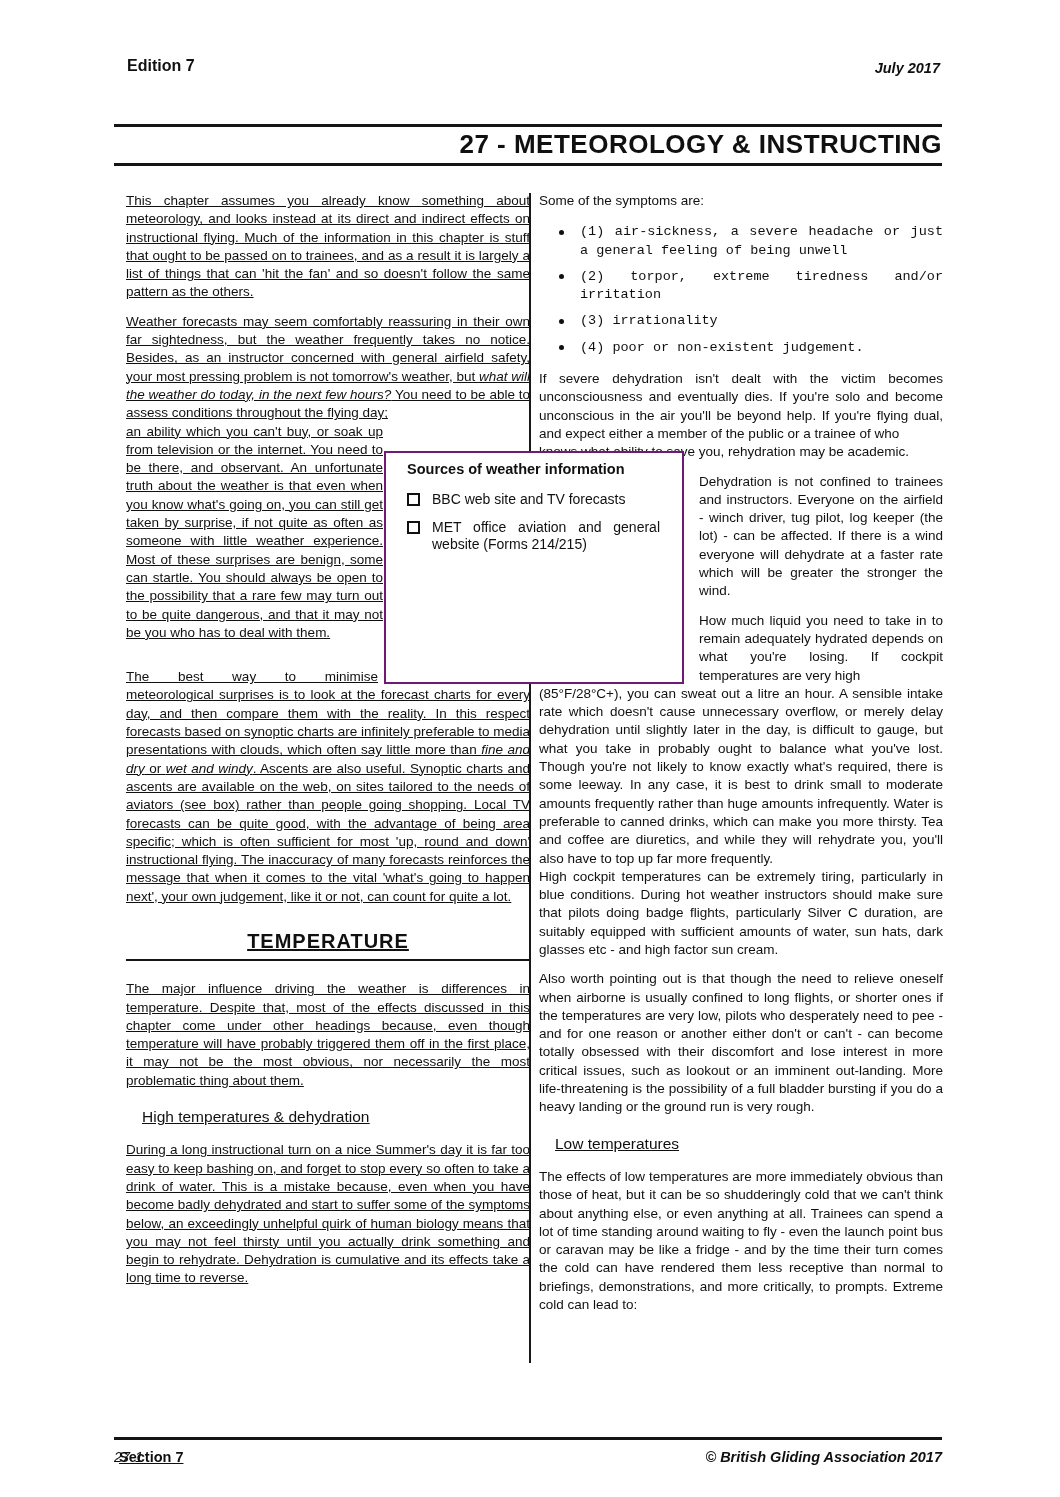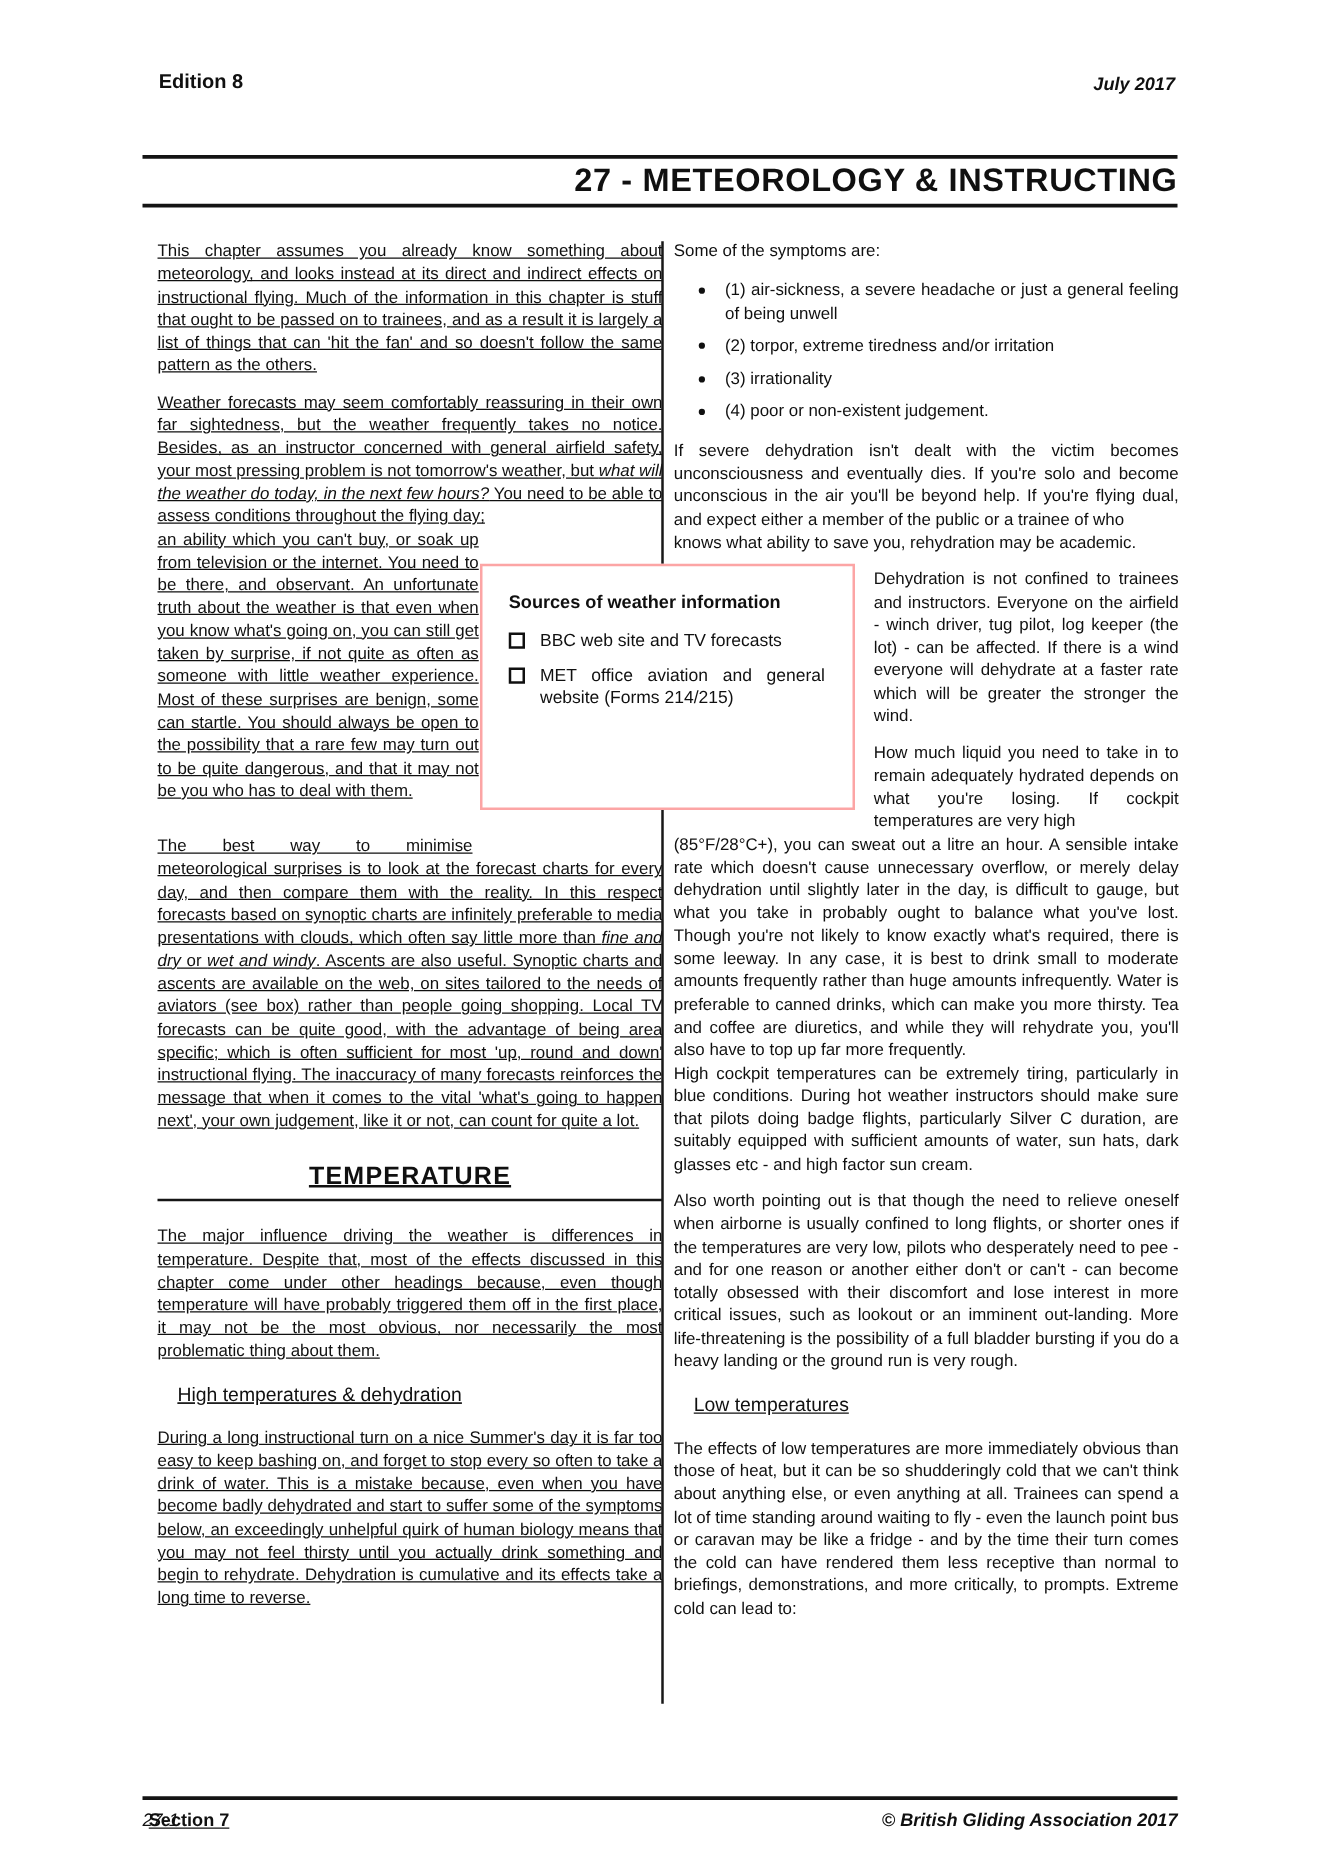--- a/index.html
+++ b/index.html
@@ -39,31 +39,31 @@
   .sect-head{
     margin:26px 0 0 0;text-align:right;
     font-size:20px;font-weight:bold;letter-spacing:1px;text-align-last:center;
   }
   .sect-rule{border:0;border-top:2.5px solid #151515;margin:9px 0 19px 0;}
   .sub-head{
     margin:18px 0 15px 16px;font-size:15.5px;font-weight:normal;
     text-decoration:underline;text-align:right;text-align-last:left;
   }
   
-  .bullets{margin:13px 0 13px 18px;padding:0;list-style:none;}
+  .bullets{margin:13px 0 13px 18px;padding:0;list-style:none;font-family:Liberation Mono, monospace;}
   .bullets li{position:relative;padding-left:23px;margin-bottom:8px;}
   .bullets .dot{
     position:absolute;left:2px;top:6.5px;width:5px;height:5px;
     border-radius:50%;background:#101010;
   }
   
   .info-box{
-    position:absolute;left:384px;top:451px;width:300px;height:197px;
-    box-sizing:border-box;background:#ffffff;border:2px solid #fca5a5;
-    padding:21px 22px 0 21px;z-index:5;
+    position:absolute;left:384px;top:451px;width:300px;height:233px;
+    box-sizing:border-box;background:#ffffff;border:2px solid #701a75;
+    padding:8px 22px 0 21px;z-index:5;
   }
   .info-box-title{font-size:14.5px;font-weight:bold;margin:0 0 14px 0;}
   .box-item{
     position:relative;padding-left:25px;margin-bottom:11px;
     font-size:14px;line-height:17px;text-align:justify;
   }
   .box-item .checkbox{
     position:absolute;left:0;top:2px;width:9px;height:9px;
     border:2px solid #101010;background:#fff;
   }
@@ -71,21 +71,21 @@
   .rule-footer{top:1437px;height:3px;}
   .ftr-section{position:absolute;left:119px;top:1449px;font-size:14.5px;font-weight:bold;text-decoration:underline;}
   .ftr-page{position:absolute;left:114px;top:1449px;width:828px;text-align:left;font-size:14.5px;font-style:italic;}
   .ftr-copy{position:absolute;right:118px;top:1449px;font-size:14.5px;font-weight:bold;font-style:italic;}
 </style>
 </head>
 <body>
 
 <div class="page">
 
-  <div class="hdr-edition">Edition 8</div>
+  <div class="hdr-edition">Edition 7</div>
   <div class="hdr-date">July 2017</div>
 
   <div class="rule rule-title-top"></div>
   <div class="page-title">27 - METEOROLOGY &amp; INSTRUCTING</div>
   <div class="rule rule-title-bottom"></div>
 
   <div class="col-divider"></div>
 
   <div class="col col-left">
     <p>This chapter assumes you already know something about meteorology, and looks instead at its direct and indirect effects on instructional flying. Much of the information in this chapter is stuff that ought to be passed on to trainees, and as a result it is largely a list of things that can 'hit the fan' and so doesn't follow the same pattern as the others.</p>

